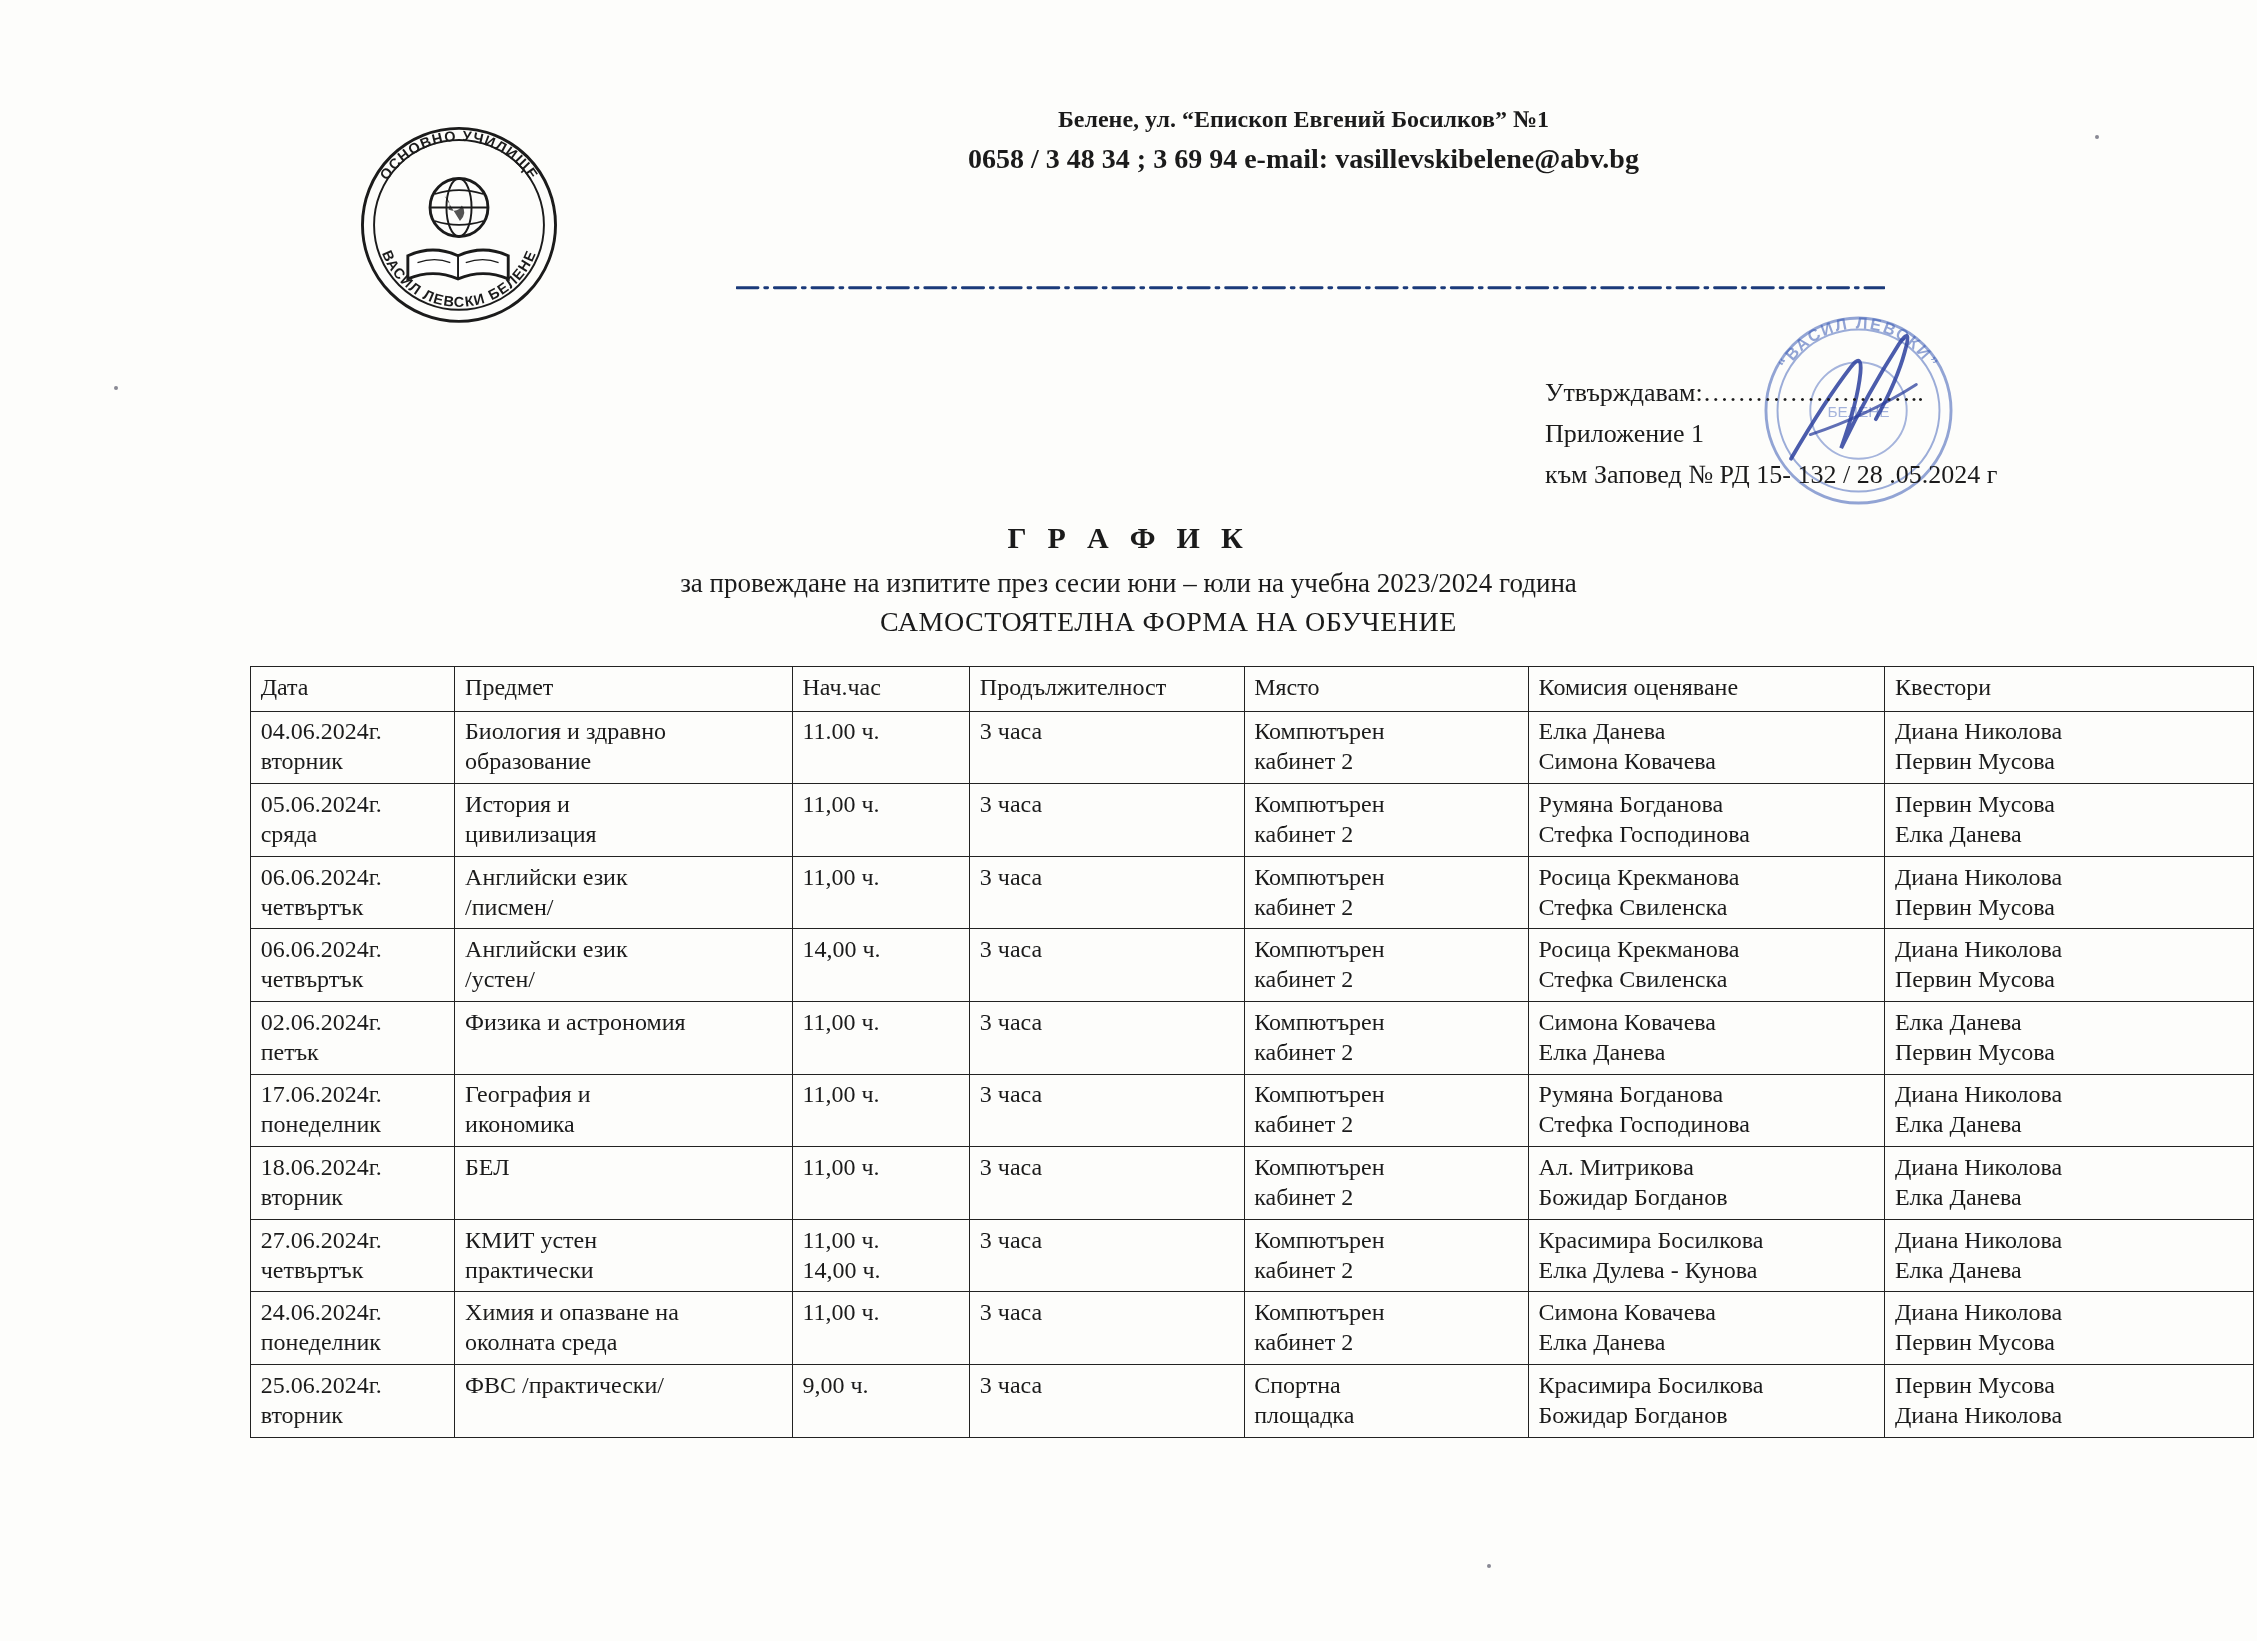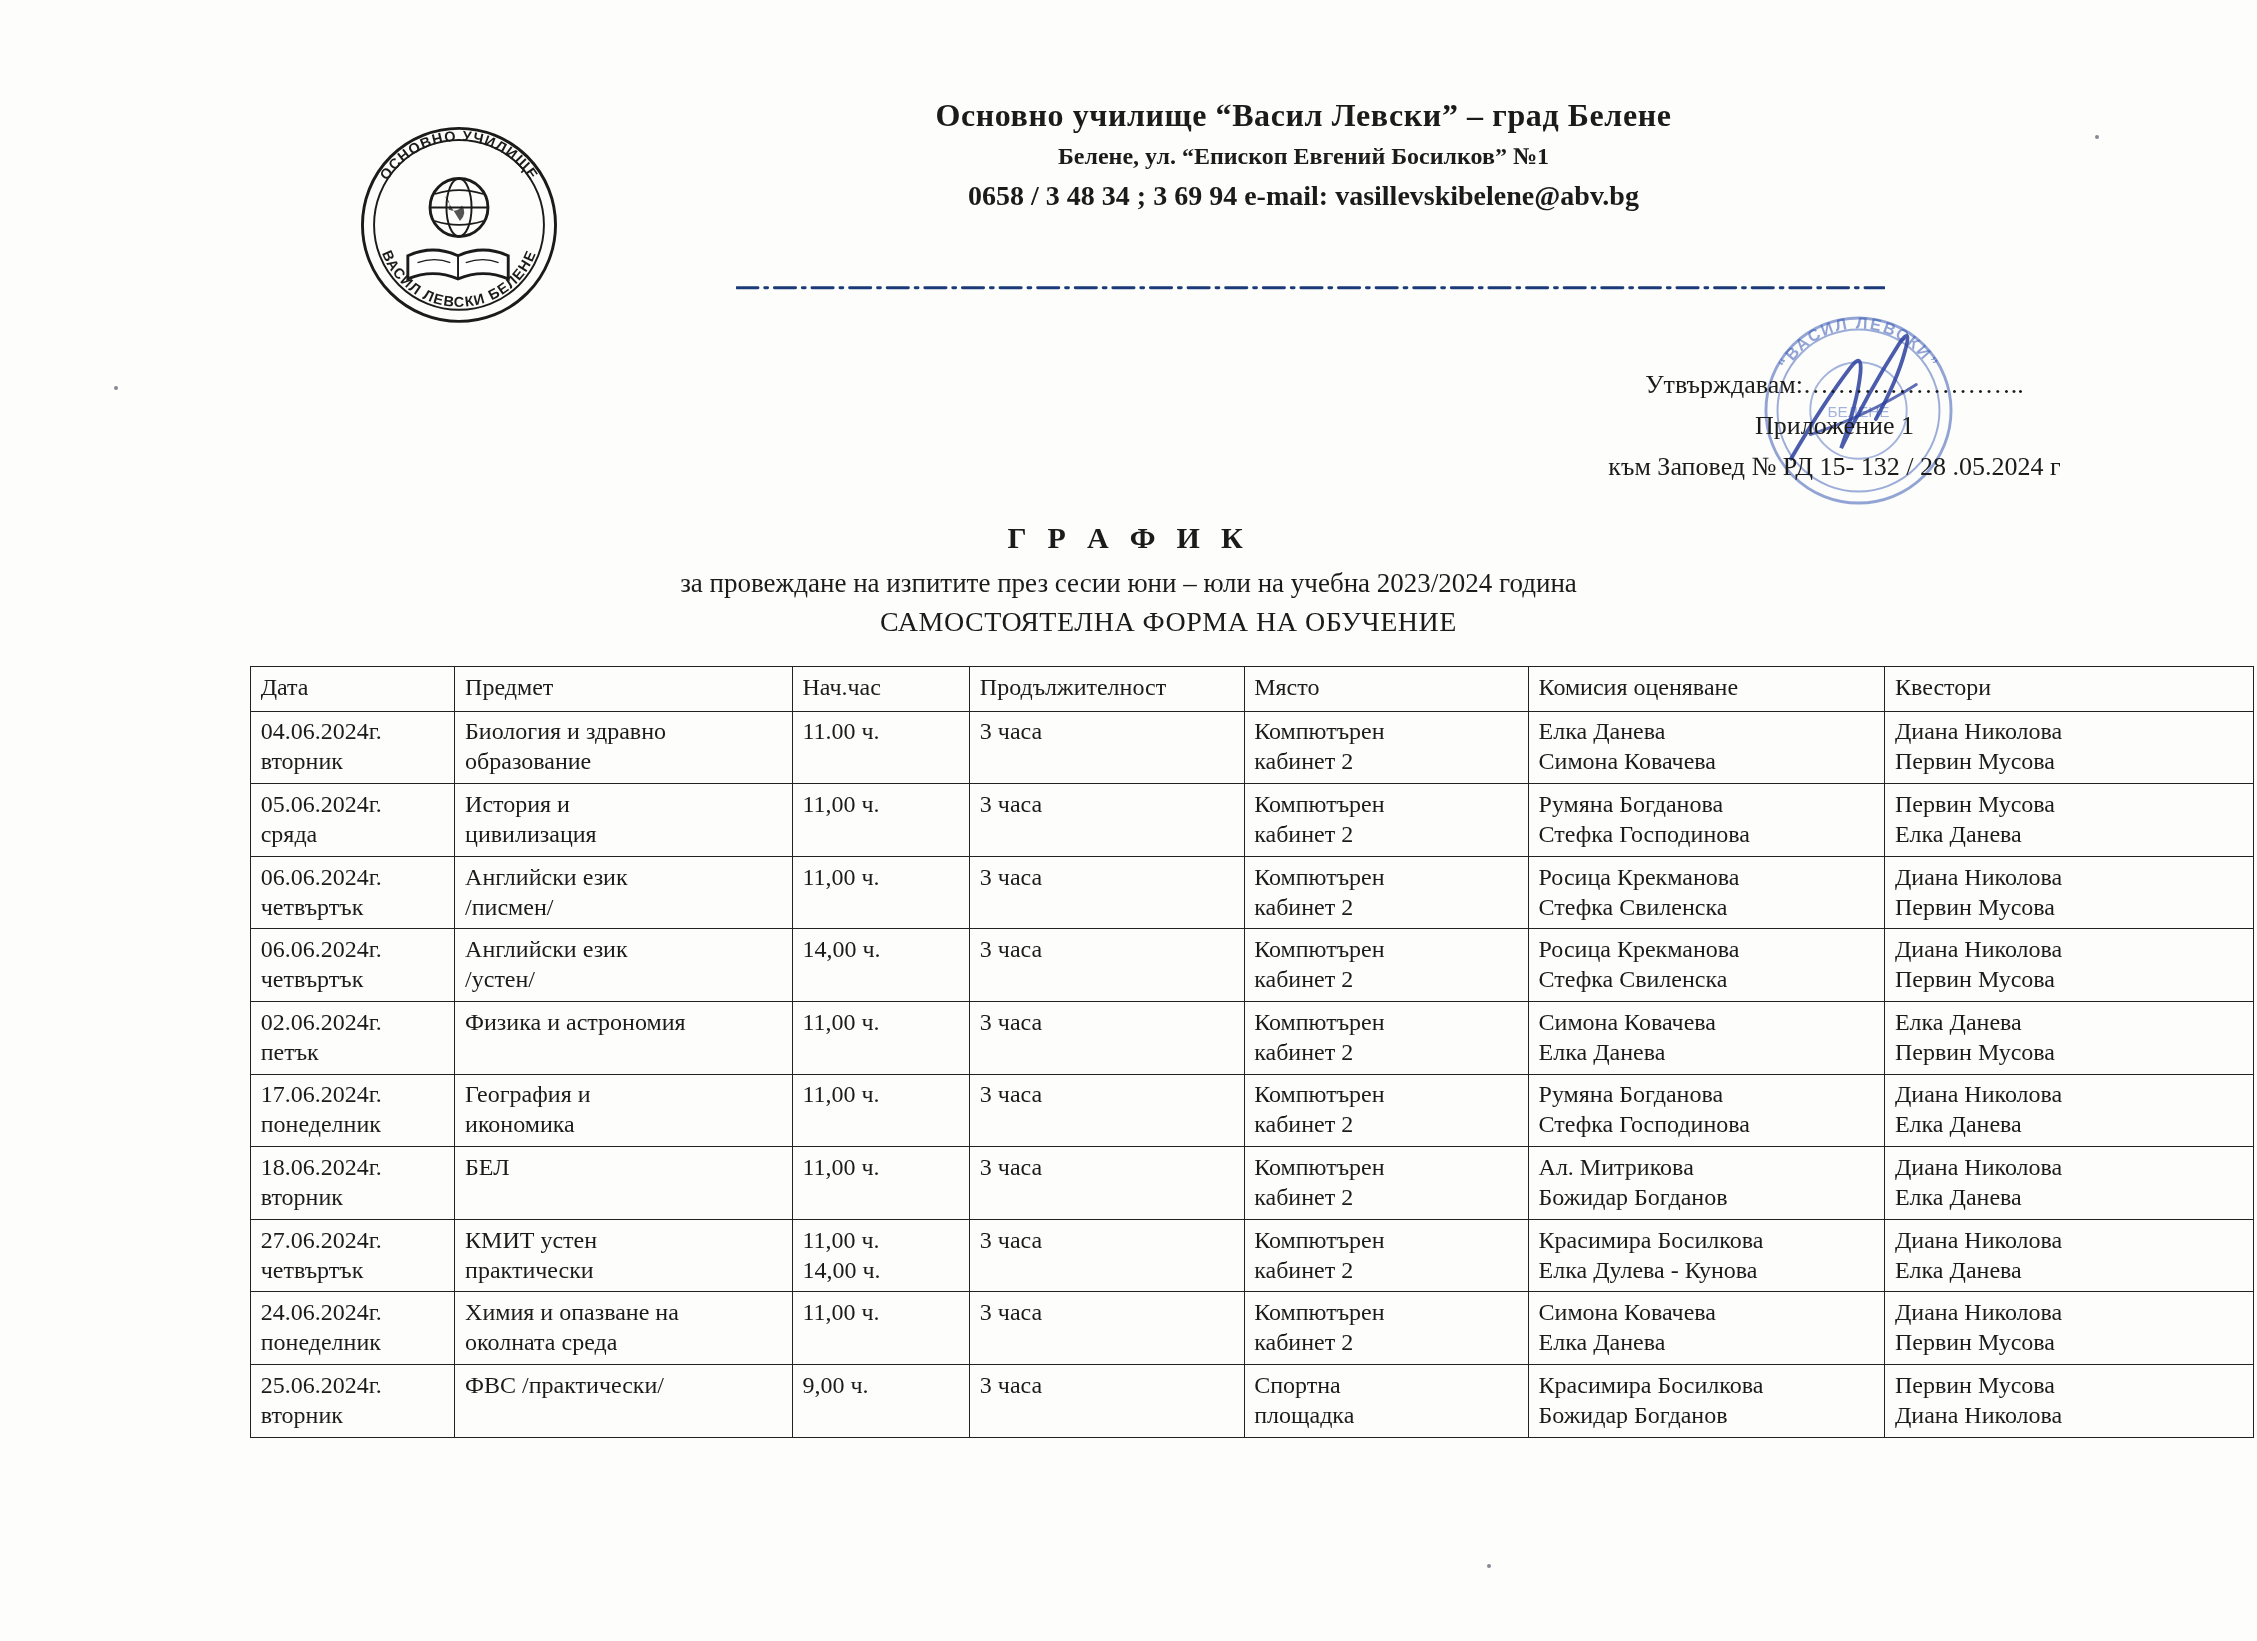--- a/index.html
+++ b/index.html
@@ -72,23 +72,23 @@
     top: 193px;
     width: 1149px;
     height: 13.5px;
     overflow: hidden;
   }
 
   
   .approval {
     position: absolute;
     right: 133px;
-    top: 364px;
+    top: 372px;
     width: 579px;
-    text-align: center;
+    text-align: left;
     font-size: 26px;
     line-height: 41px;
   }
   .approval .line { white-space: nowrap; }
 
   .stamp {
     position: absolute;
     left: 1738px;
     top: 290px;
     width: 241px;
@@ -203,21 +203,20 @@
         <path d="M 100 88 q 8 6 4 14 q 10 4 14 -4 q 6 8 -2 16" fill="#1b1b1b" opacity=".75"></path>
 
         <path d="M 62 150 q 26 -12 52 0 q 26 -12 52 0 l 0 24 q -26 -11 -52 0 q -26 -11 -52 0 z" fill="#ffffff" stroke="#1b1b1b" stroke-width="3"></path>
         <line x1="114" y1="150" x2="114" y2="174" stroke="#1b1b1b" stroke-width="2"></line>
         <path d="M 72 157 q 18 -6 34 0" fill="none" stroke="#1b1b1b" stroke-width="1.3"></path>
         <path d="M 122 157 q 18 -6 34 0" fill="none" stroke="#1b1b1b" stroke-width="1.3"></path>
       </svg>
     </div>
 
     <div class="school-block">
-      <div class="school-line1">Основно  училище  “Васил  Левски” – град  Белене</div>
       <div class="school-line2">Белене, ул. “Епископ Евгений Босилков” №1</div>
       <div class="school-line3">0658 / 3 48 34 ; 3 69 94  e-mail: vasillevskibelene@abv.bg</div>
     </div>
 
     <div class="dash-rule">
       <svg width="1149" height="13.5" viewBox="0 0 1190 14" xmlns="http://www.w3.org/2000/svg">
         <line x1="0" y1="7" x2="1190" y2="7" stroke="#1b3a7a" stroke-width="3" stroke-dasharray="22 7 3 7" stroke-linecap="round"></line>
       </svg>
     </div>
   </div>

